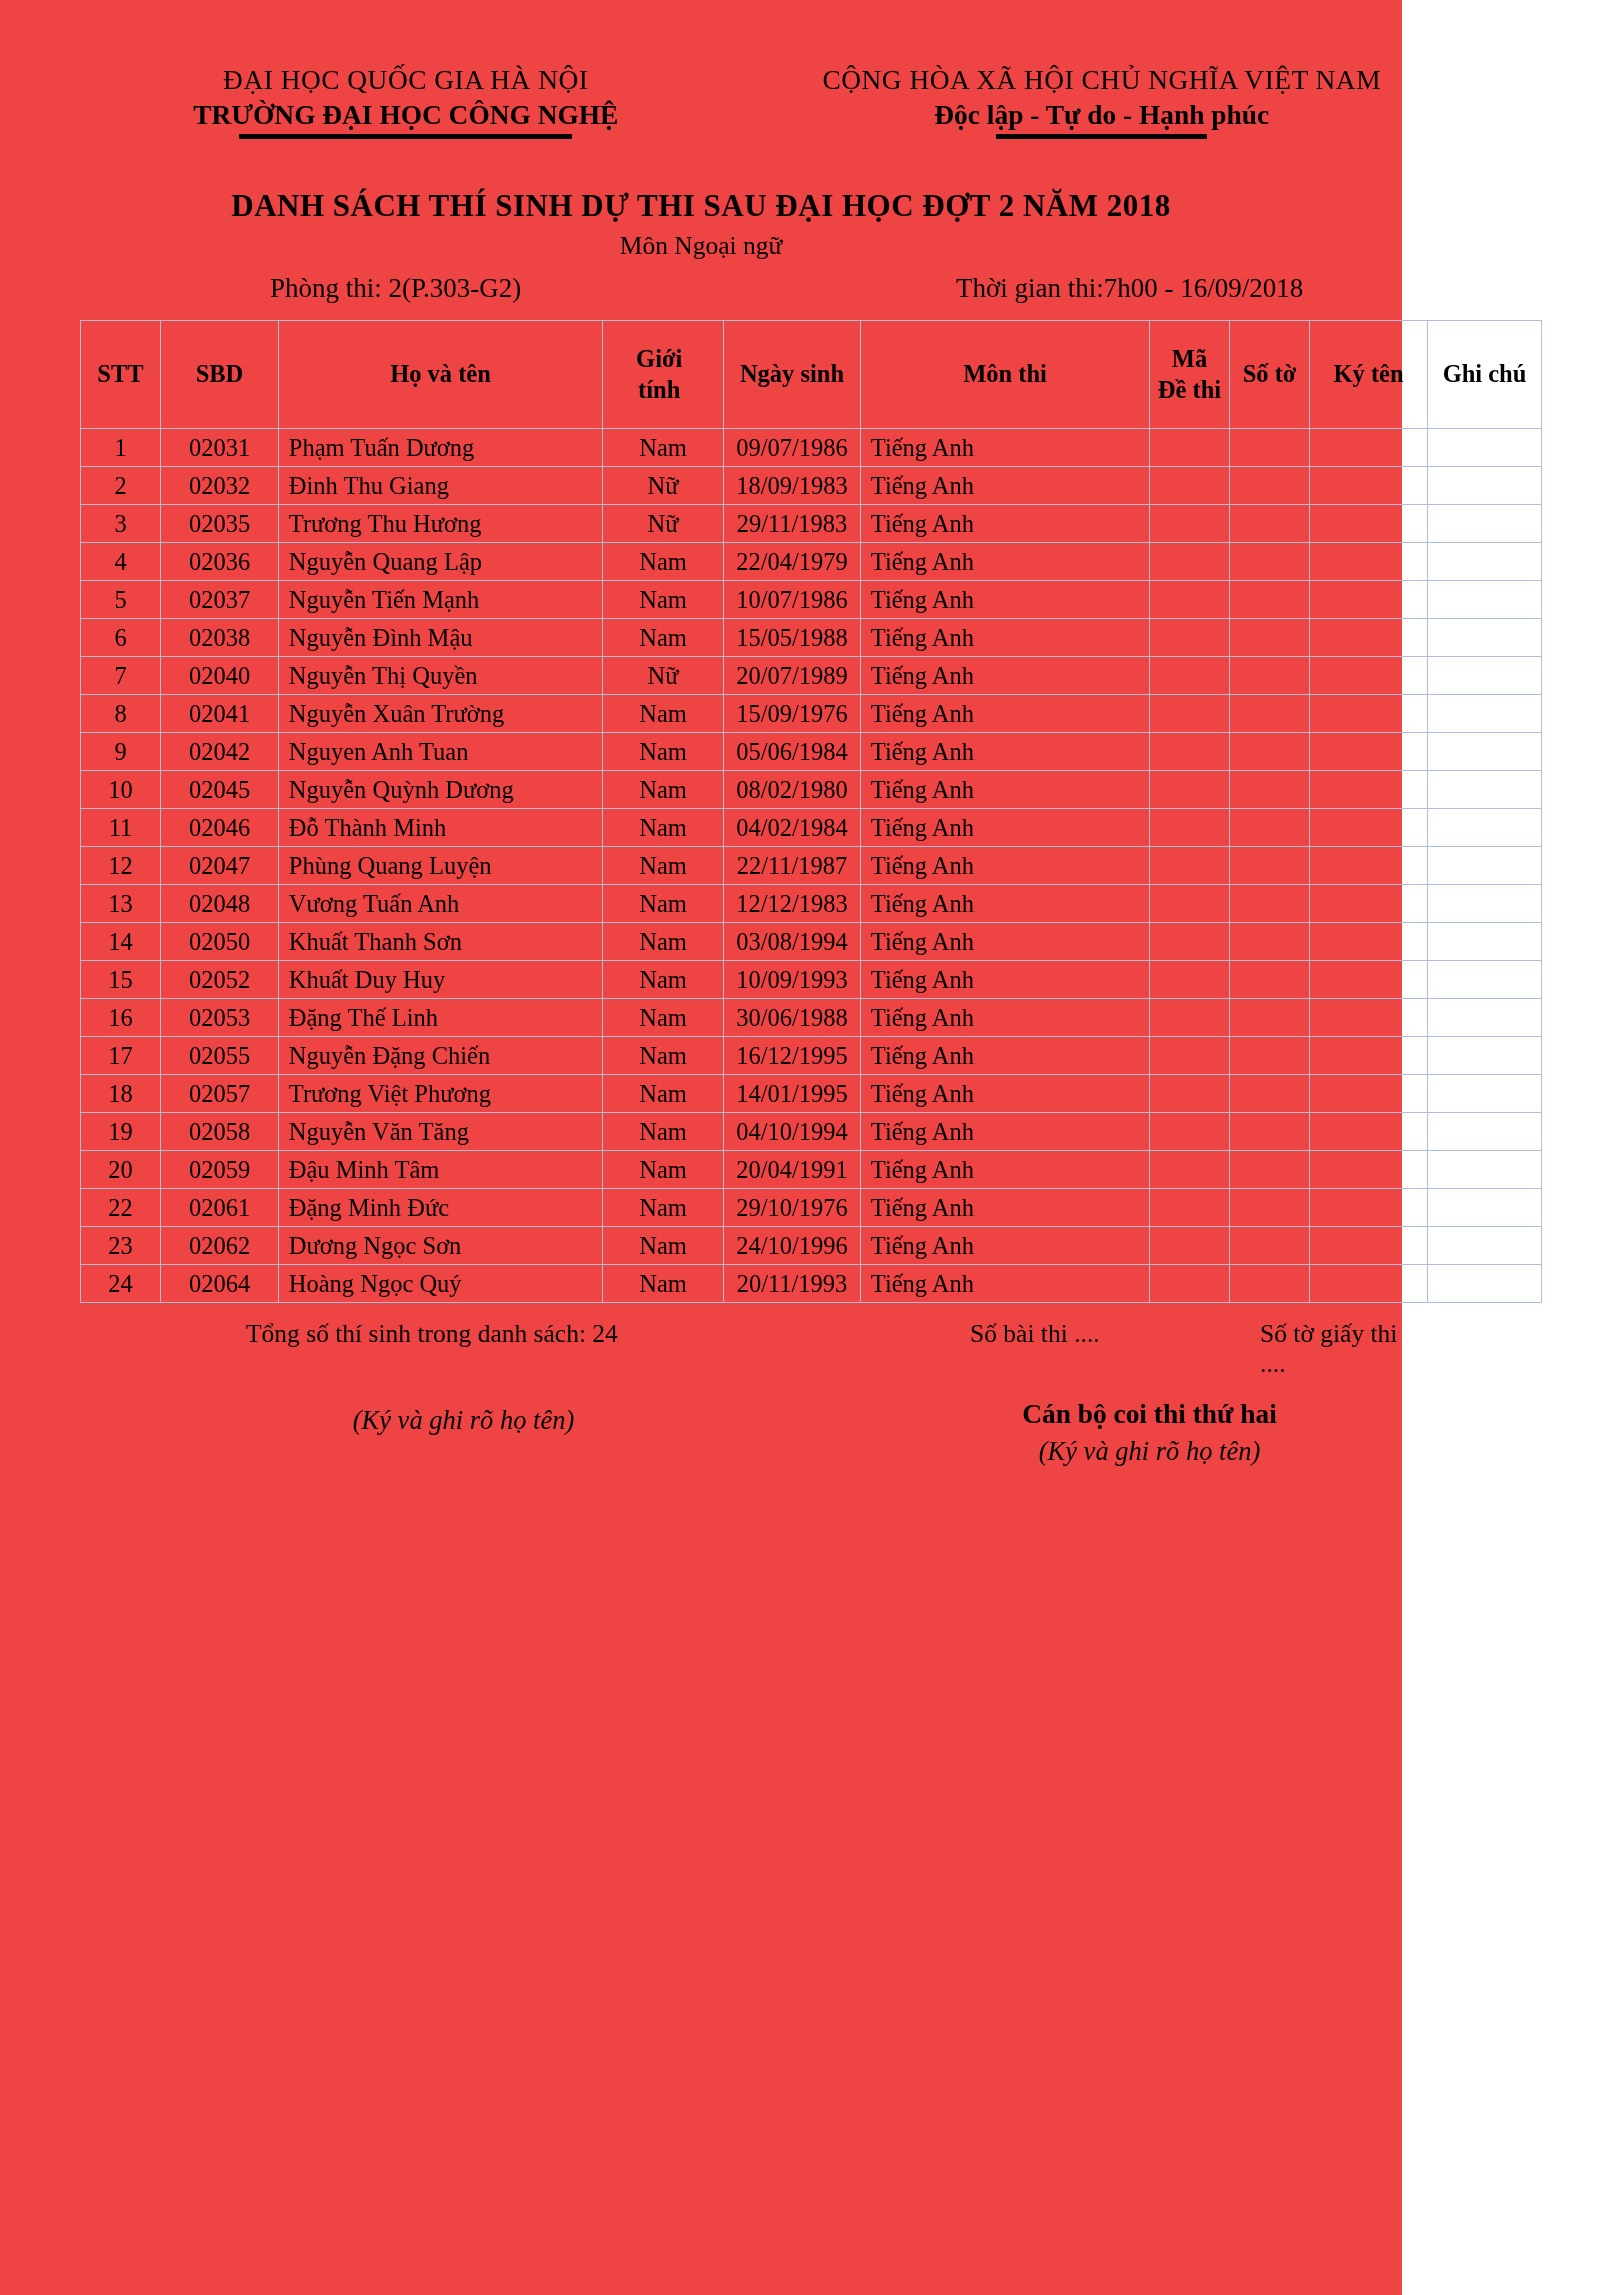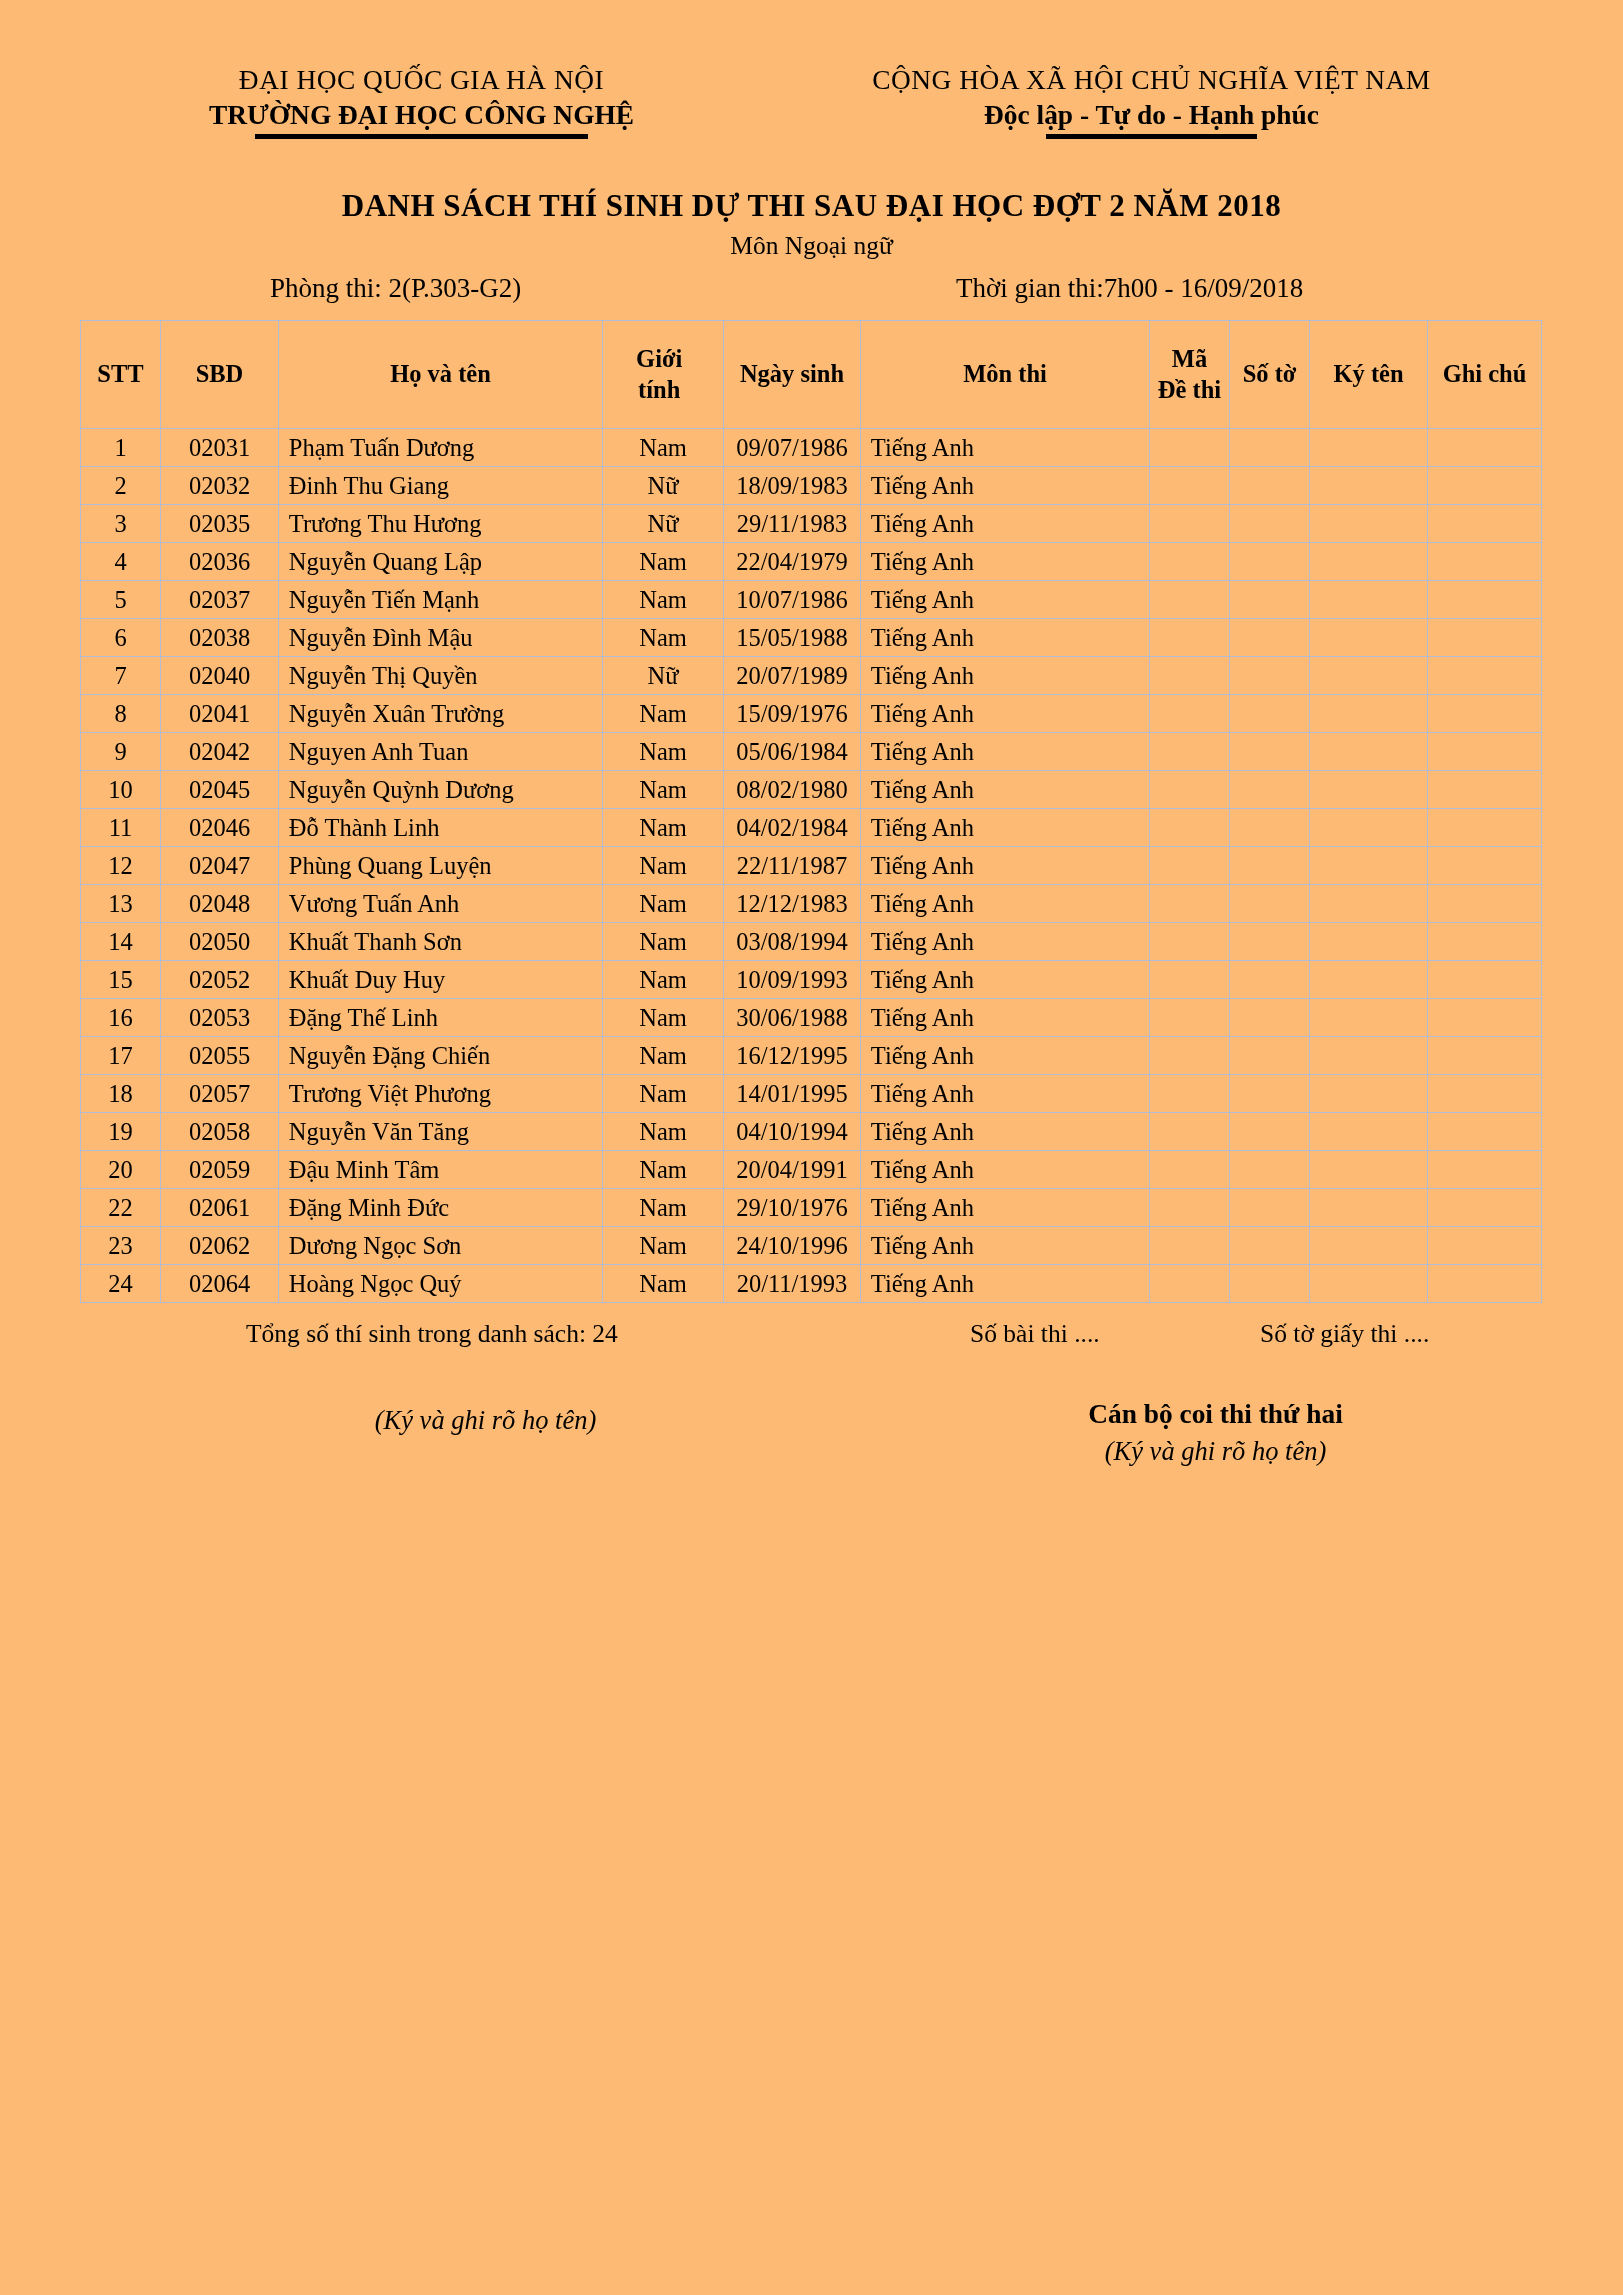--- a/index.html
+++ b/index.html
@@ -4,21 +4,21 @@
 <style>
   * { margin: 0; padding: 0; box-sizing: border-box; }
   html, body { background: #ffffff; }
   body {
     width: 1623px;
     min-height: 2296px;
     font-family: "Liberation Serif", "DejaVu Serif", serif;
     color: #000000;
     position: relative;
   }
-  .page { width: 1623px; min-height: 2296px; background: #fdba74; }
+  .page { width: 1402px; min-height: 2296px; background: #ef4444; }
 
   
   .top-header { display: flex; padding-top: 65px; }
   .org-block  { width: 549px; margin-left: 147px; text-align: center; }
   .nation-block { width: 637px; margin-left: 137px; text-align: center; }
   .hdr-line1 { font-size: 27.4px; letter-spacing: 0.5px; }
   .hdr-line2 { font-size: 27.4px; font-weight: bold; margin-top: 3.9px; }
   .rule { height: 4.9px; background: #000; margin: 2.9px auto 0 auto; }
   .rule-left  { width: 333px; }
   .rule-right { width: 211px; }
@@ -251,21 +251,21 @@
           <td>08/02/1980</td>
           <td>Tiếng Anh</td>
           <td></td>
           <td></td>
           <td></td>
           <td></td>
         </tr>
         <tr>
           <td>11</td>
           <td>02046</td>
-          <td>Đỗ Thành Linh</td>
+          <td>Đỗ Thành Minh</td>
           <td>Nam</td>
           <td>04/02/1984</td>
           <td>Tiếng Anh</td>
           <td></td>
           <td></td>
           <td></td>
           <td></td>
         </tr>
         <tr>
           <td>12</td>

